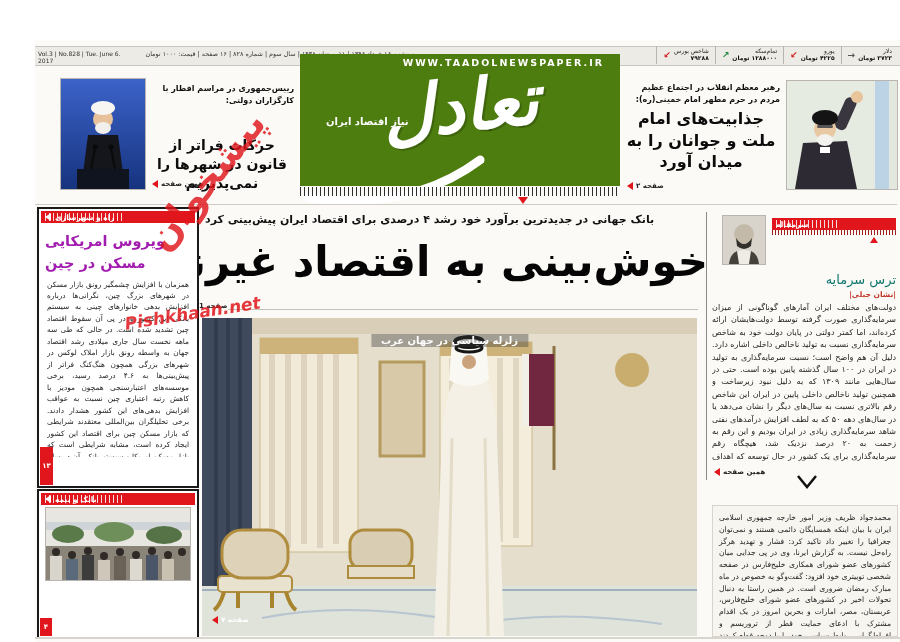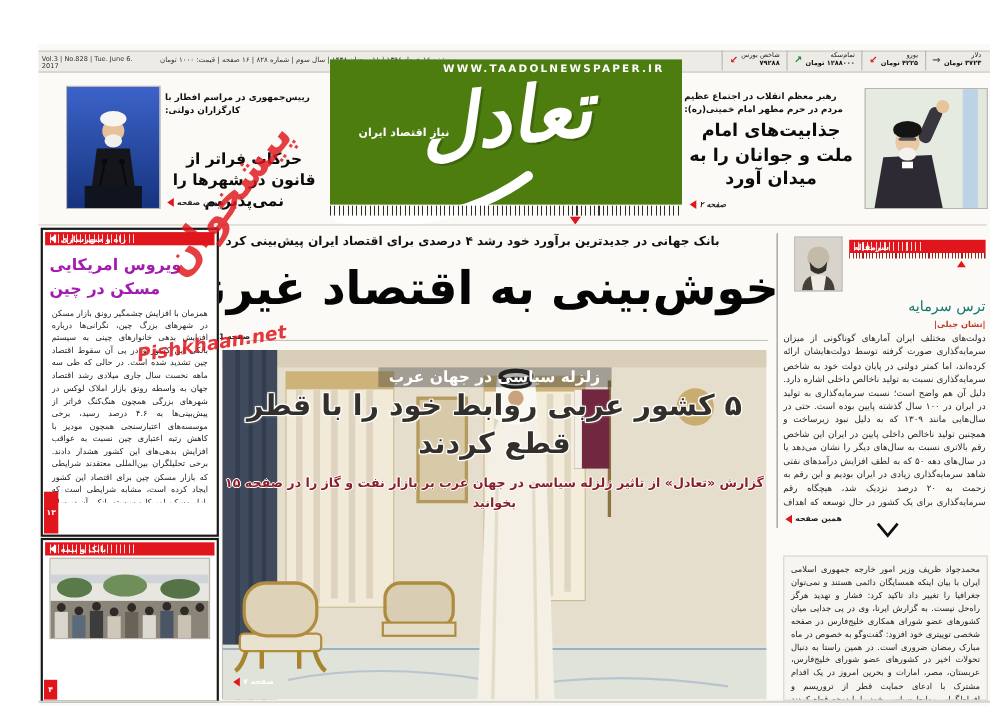--- a/index.html
+++ b/index.html
@@ -25,41 +25,41 @@
         letter-spacing:2px;direction:ltr;}
   .logo{position:absolute;top:18px;left:0;width:100%;text-align:center;color:#fff;
         font-size:70px;font-weight:bold;font-style:italic;transform:rotate(-6deg);
         text-shadow:2px 2px 0 rgba(0,0,0,.18);line-height:1;}
   .tagline{position:absolute;top:62px;left:26px;color:#fff;font-size:10px;font-weight:bold;}
   .ruler{left:300px;top:187px;width:320px;height:9px;
          background:repeating-linear-gradient(90deg,#2e2e2e 0 1px,transparent 1px 4px);}
   .tri-down-red{width:0;height:0;border-left:5px solid transparent;border-right:5px solid transparent;
          border-top:7px solid #e0161c;}
   
-  .kicker{font-size:8px;font-weight:bold;color:#111;text-align:left;line-height:1.5;}
+  .kicker{font-size:8px;font-weight:bold;color:#111;text-align:right;line-height:1.5;}
   .h-head{font-weight:900;color:#0c0c0c;text-align:center;line-height:1.35;}
   .pageref{display:flex;align-items:flex-start;gap:3px;font-size:7px;color:#222;font-weight:bold;}
   .tri-r{width:0;height:0;border-top:4px solid transparent;border-bottom:4px solid transparent;
          border-right:6px solid #e0161c;}
   .photo-frame{border:1px solid #b9b5ae;overflow:hidden;background:#ddd;}
   .hdr-line{left:35px;top:204px;width:862px;height:1px;background:#cfcbc4;}
   
   .lead-kicker{left:205px;top:213px;width:495px;font-size:11px;font-weight:bold;color:#111;text-align:left;}
   .lead-head{left:196px;top:230px;width:512px;font-size:42px;font-weight:900;color:#050505;
              text-align:center;white-space:nowrap;line-height:1.5;}
   .lead-rule{left:228px;top:309px;width:470px;height:1px;background:#c4c0ba;}
   
   .wm-fa{left:138px;top:232px;font-size:38px;font-weight:900;color:#e0161c;opacity:.82;
          transform:rotate(-52deg);transform-origin:left top;z-index:30;}
   .wm-en{left:124px;top:303px;font-size:17px;font-weight:bold;font-style:italic;color:#e0161c;
          opacity:.85;transform:rotate(-9deg);direction:ltr;z-index:30;}
   
   .qphoto{left:202px;top:318px;width:495px;height:318px;overflow:hidden;}
   .q-kicker{position:absolute;top:16px;left:50%;transform:translateX(-50%);
-            background:rgba(55,55,55,.38);color:#fff;font-size:14px;font-weight:bold;
+            background:rgba(55,55,55,.38);color:#fff;font-size:10px;font-weight:bold;
             padding:1px 10px;white-space:nowrap;}
   .q-head{position:absolute;top:34px;left:0;width:100%;text-align:center;font-size:26px;
           font-weight:900;line-height:1.35;color:#33302c;
           text-shadow:-1px -1px 0 #fff,1px -1px 0 #fff,-1px 1px 0 #fff,1px 1px 0 #fff,0 0 3px #fff;}
   .q-sub{position:absolute;top:112px;left:0;width:100%;text-align:center;font-size:11.5px;
          font-weight:bold;line-height:1.6;color:#8a1f2b;
          text-shadow:-1px 0 0 #fff,1px 0 0 #fff,0 -1px 0 #fff,0 1px 0 #fff;}
   .q-ref{position:absolute;bottom:12px;right:auto;left:10px;color:#fff;}
   
   .ed-rule{left:706px;top:212px;width:1px;height:268px;background:#8a8a88;}
@@ -130,21 +130,21 @@
     <span class="tagline">نیاز اقتصاد ایران</span>
     <svg width="200" height="60" viewBox="0 0 200 60" style="position:absolute;left:-10px;bottom:-28px;overflow:visible;">
       <path d="M190,6 Q120,58 18,44" stroke="#fff" stroke-width="9" fill="none" stroke-linecap="round"></path>
     </svg>
   </div>
   <div class="abs ruler"></div>
   <div class="abs tri-down-red" style="left:518px;top:197px;"></div>
 
   <div class="abs h-head" style="left:622px;top:108px;width:158px;font-size:16px;">جذابیت‌های امام ملت و جوانان را به میدان آورد</div>
   <div class="abs kicker" style="left:622px;top:82px;width:158px;">رهبر معظم انقلاب در اجتماع عظیم مردم در حرم مطهر امام خمینی(ره):</div>
-  <div class="abs pageref" style="left:627px;top:182px;font-style:italic;">
+  <div class="abs pageref" style="left:627px;top:182px;">
     <span>صفحه ۲</span>
     <span class="tri-r"></span>
   </div>
   <div class="abs photo-frame" style="left:786px;top:80px;width:110px;height:108px;">
     <svg width="110" height="108" viewBox="0 0 110 108">
       <rect width="110" height="108" fill="#e2e8dd"></rect>
       <rect x="88" width="14" height="108" fill="#bcd3e6"></rect>
       <rect x="0" y="0" width="88" height="108" fill="#e6ebe2"></rect>
       <polygon points="8,108 16,62 60,60 70,108" fill="#2e2a33"></polygon>
       <rect x="54" y="16" width="12" height="34" rx="5" transform="rotate(24 60 30)" fill="#3a3640"></rect>
@@ -231,22 +231,20 @@
         <path d="M232,318 L240,120 Q243,62 262,54 L276,54 Q293,62 295,120 L302,318 Z" fill="#f4f0e5"></path>
         <path d="M246,318 L250,120 M286,318 L283,120" stroke="#e3dcc8" stroke-width="3" fill="none"></path>
         <circle cx="267" cy="42" r="10" fill="#caa27b"></circle>
         <path d="M250,22 Q267,10 284,22 L287,62 Q267,74 247,62 Z" fill="#faf8f2"></path>
         <ellipse cx="267" cy="24" rx="14" ry="5" fill="none" stroke="#151515" stroke-width="4"></ellipse>
         <ellipse cx="267" cy="30" rx="13" ry="4" fill="none" stroke="#151515" stroke-width="3"></ellipse>
         <circle cx="267" cy="44" r="7" fill="#caa27b"></circle>
       </g>
     </svg>
     <div class="q-kicker">زلزله سیاسی در جهان عرب</div>
-    <div class="q-head">۵ کشور عربی روابط خود را با قطر قطع کردند</div>
-    <div class="q-sub">گزارش «تعادل» از تاثیر زلزله سیاسی در جهان عرب بر بازار نفت و گاز را در صفحه ۱۵ بخوانید</div>
     <div class="pageref q-ref">
       <span style="color:#fff;">صفحه ۷</span>
       <span class="tri-r"></span>
     </div>
   </div>
 
   <div class="abs ed-rule"></div>
   <div class="abs photo-frame" style="left:722px;top:215px;width:42px;height:48px;">
     <svg width="42" height="48" viewBox="0 0 42 48">
       <rect width="42" height="48" fill="#d8d4cc"></rect>

